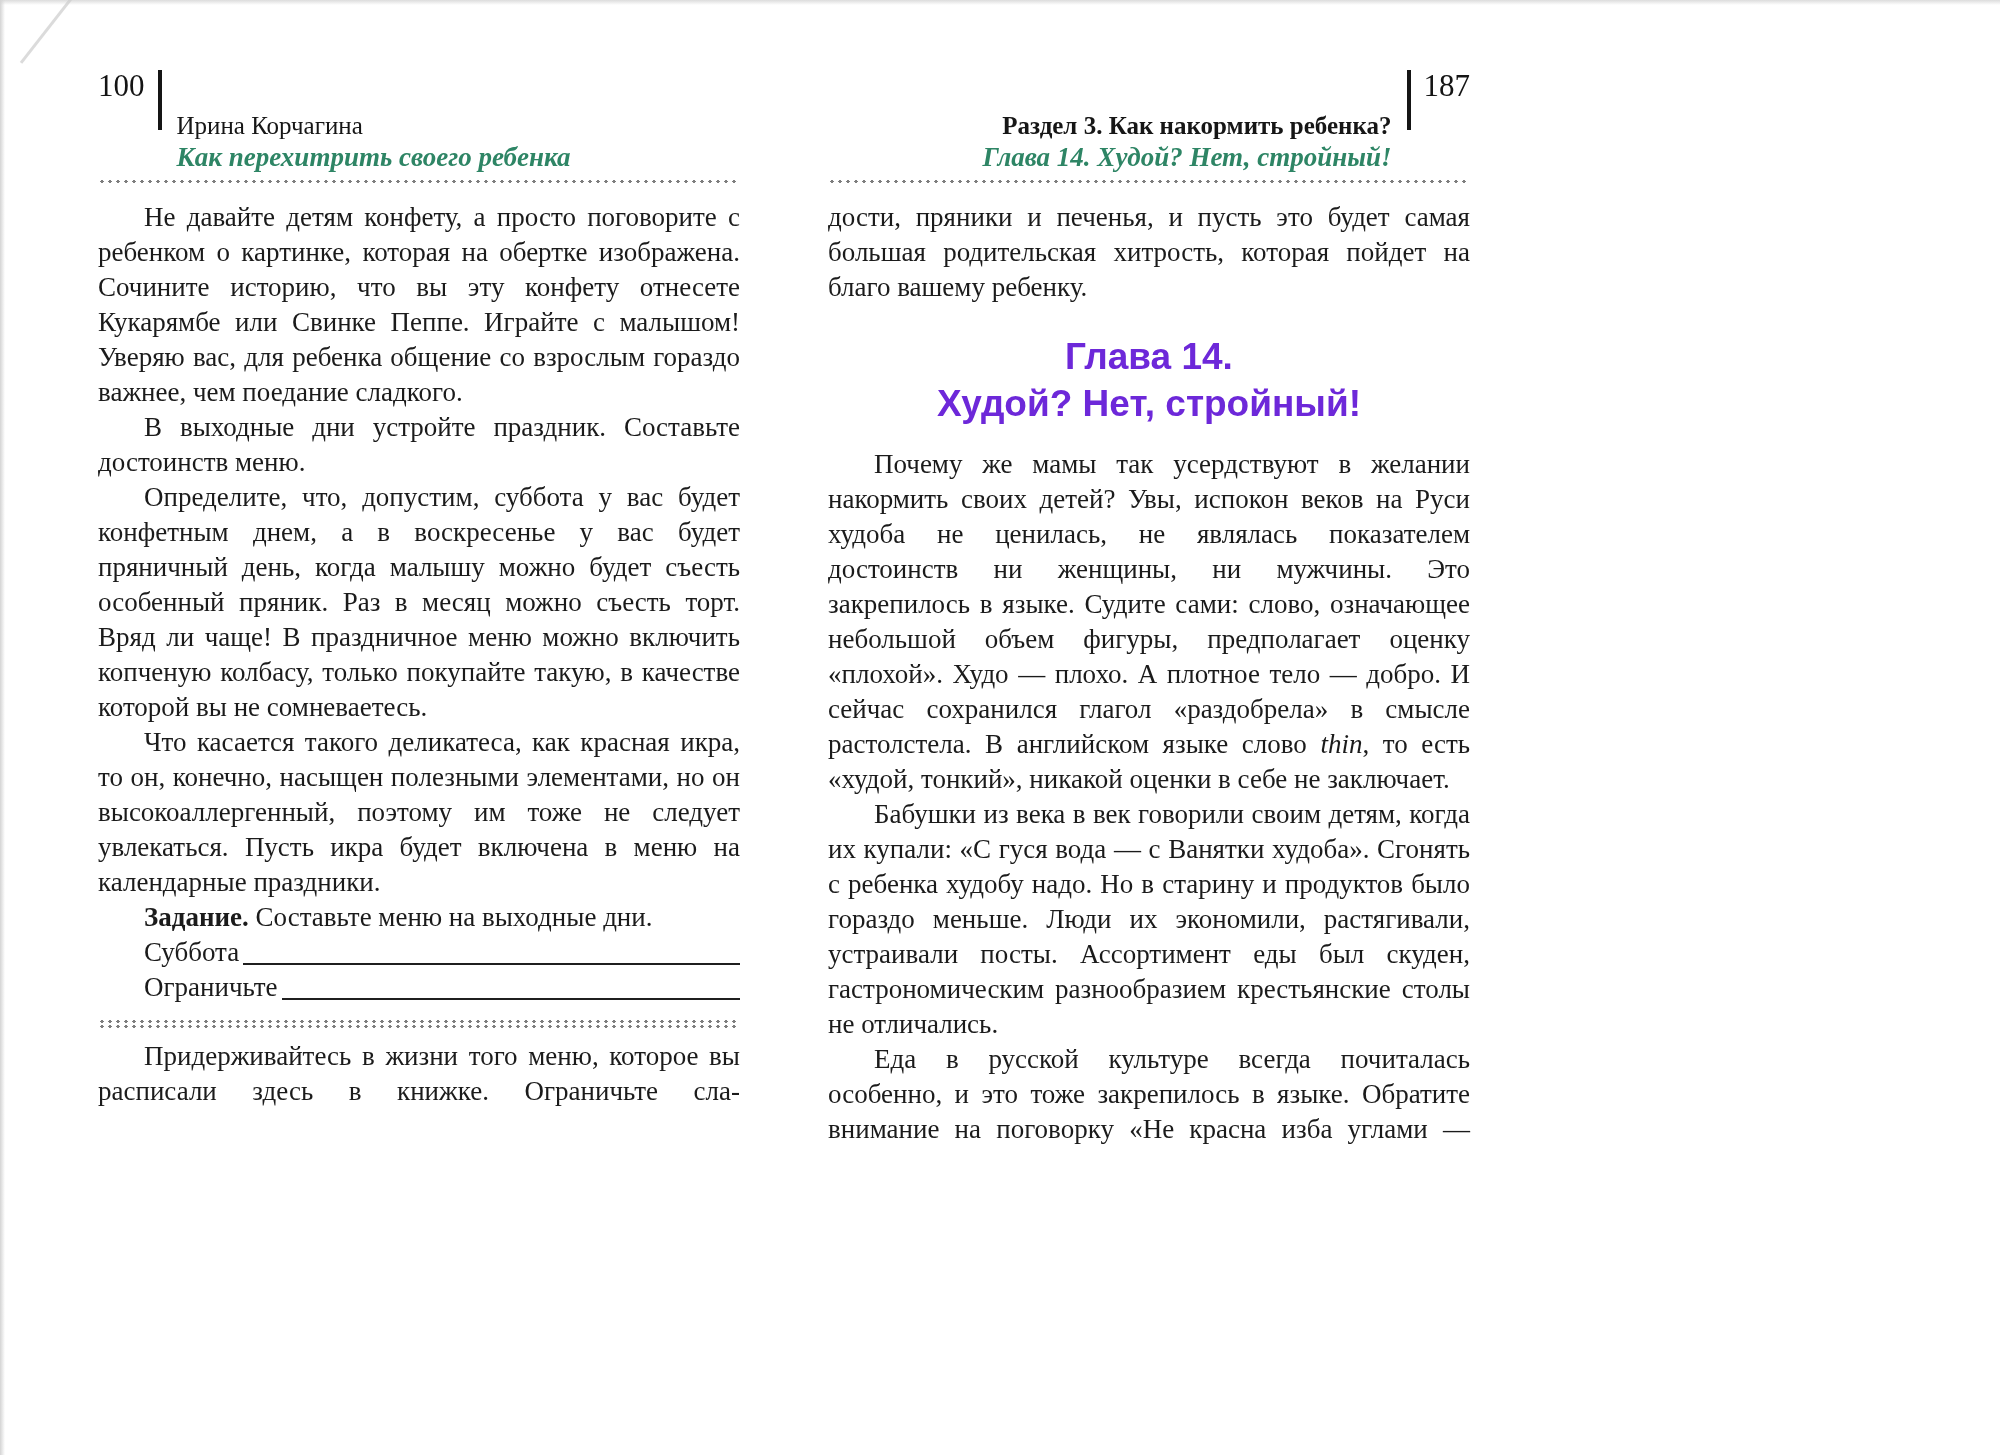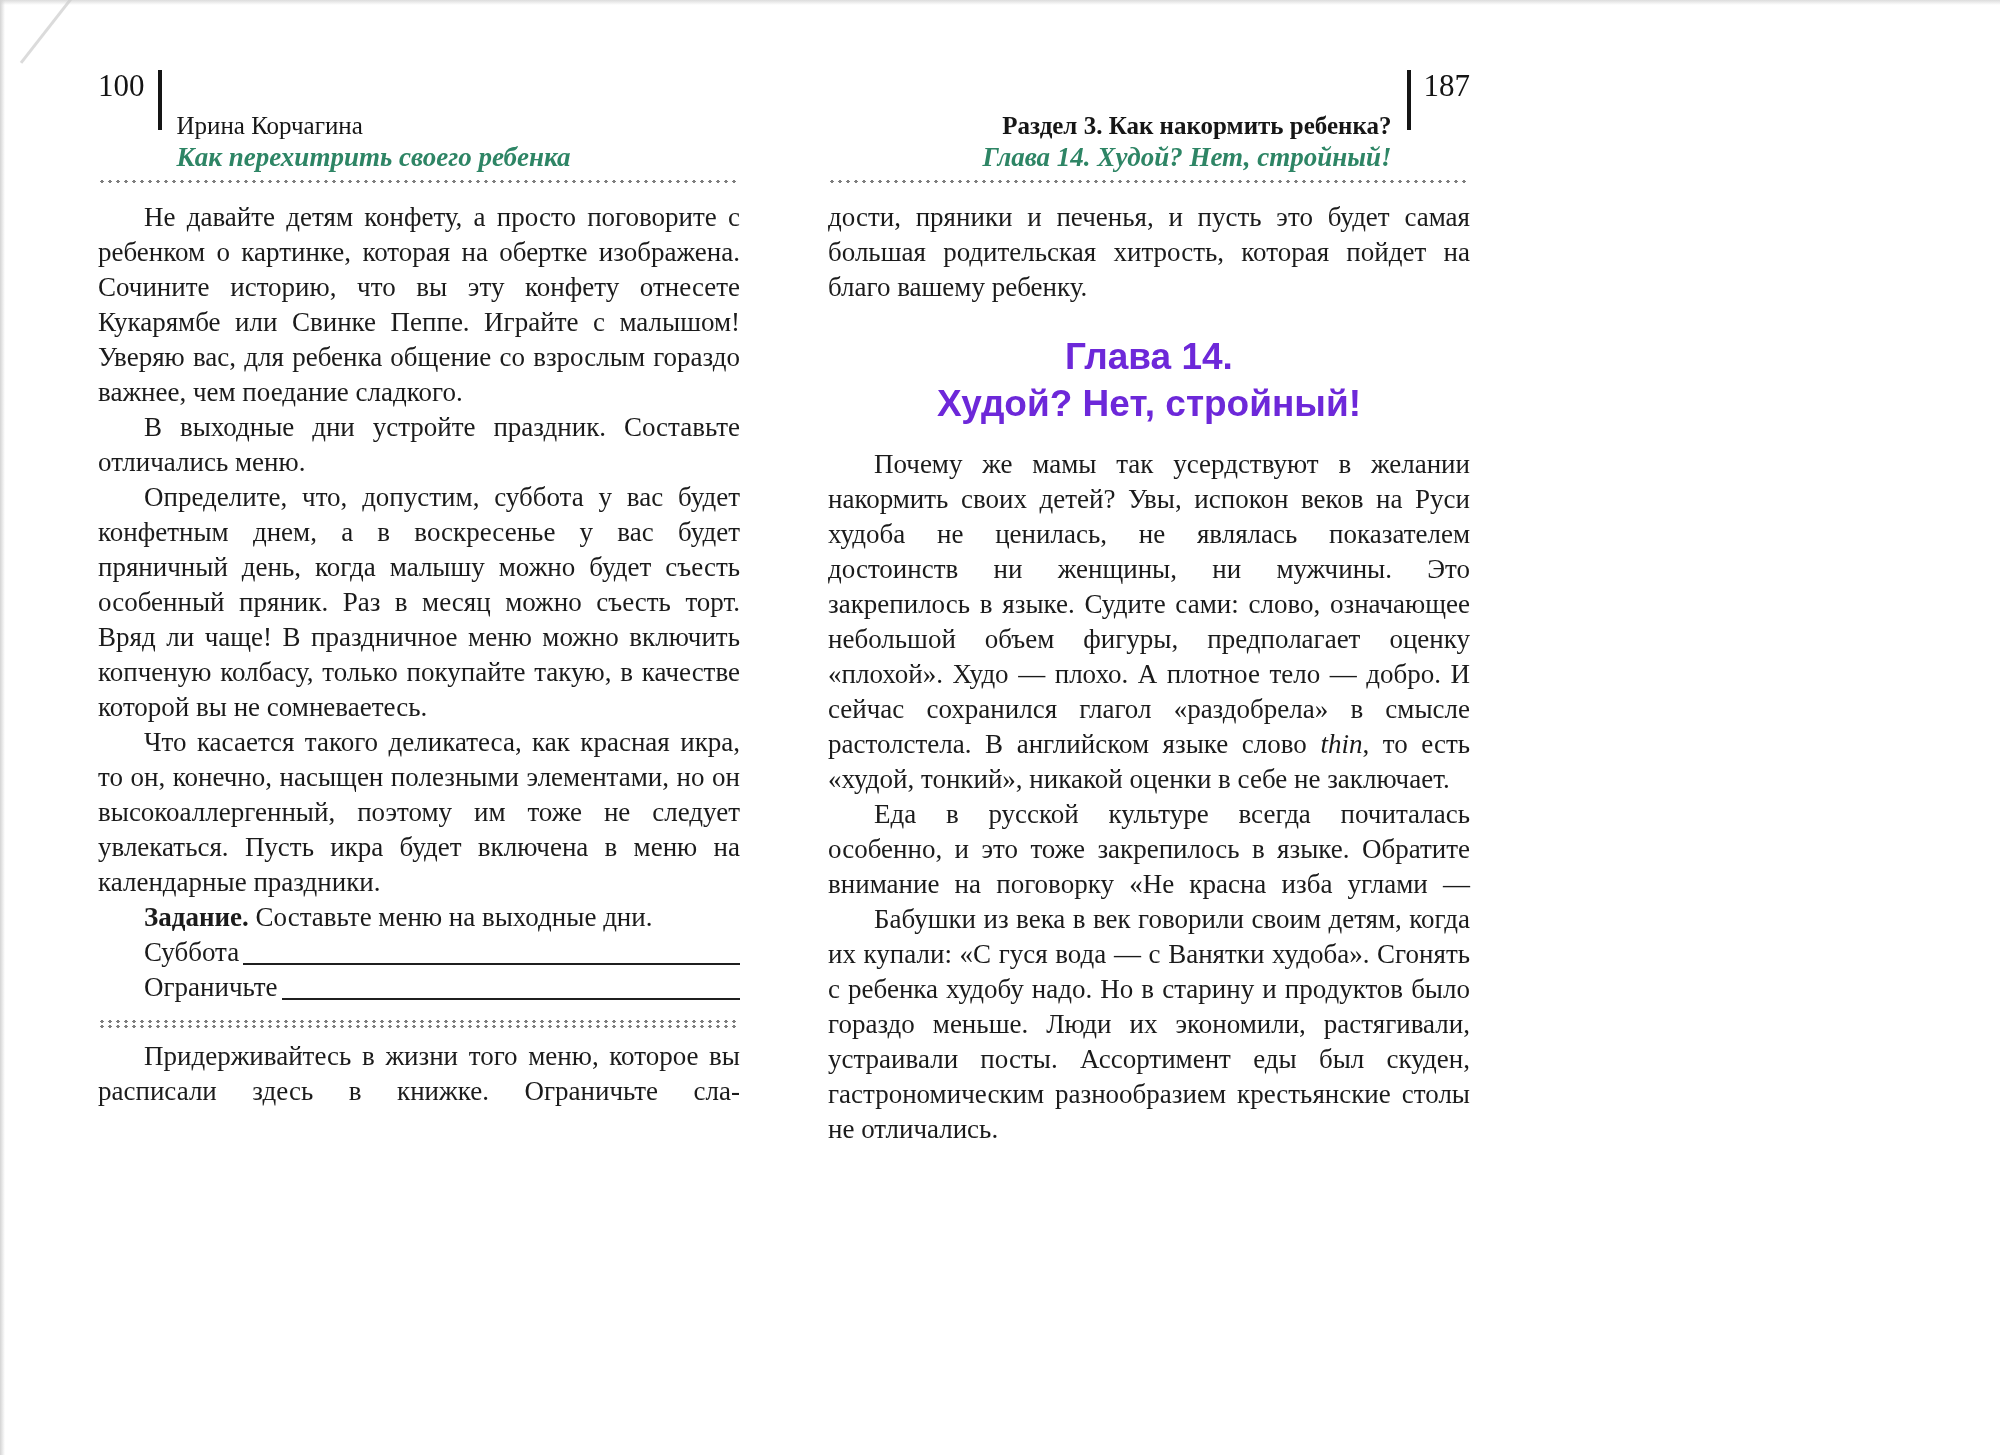--- a/index.html
+++ b/index.html
@@ -75,21 +75,21 @@
     <span class="vrule"></span>
     <div class="hdr-text">
       <div class="hdr-line1">Ирина Корчагина</div>
       <div class="hdr-line2">Как перехитрить своего ребенка</div>
     </div>
   </div>
 
   <div class="dotted"></div>
 
   <p class="para">Не давайте детям конфету, а просто поговорите с ребенком о картинке, которая на обертке изображена. Сочините историю, что вы эту конфету отнесете Кукарямбе или Свинке Пеппе. Играйте с малышом! Уверяю вас, для ребенка общение со взрослым гораздо важнее, чем поедание сладкого.</p>
-  <p class="para">В выходные дни устройте праздник. Составьте отличались меню.</p>
+  <p class="para">В выходные дни устройте праздник. Составьте достоинств меню.</p>
   <p class="para">Определите, что, допустим, суббота у вас будет конфетным днем, а в воскресенье у вас будет пряничный день, когда малышу можно будет съесть особенный пряник. Раз в месяц можно съесть торт. Вряд ли чаще! В праздничное меню можно включить копченую колбасу, только покупайте такую, в качестве которой вы не сомневаетесь.</p>
   <p class="para">Что касается такого деликатеса, как красная икра, то он, конечно, насыщен полезными элементами, но он высокоаллергенный, поэтому им тоже не следует увлекаться. Пусть икра будет включена в меню на календарные праздники.</p>
 
   <p class="para"><b>Задание.</b> <span>Составьте меню на выходные дни.</span></p>
 
   <div class="blank-row">
     <span>Суббота</span>
     <span class="blank-line"></span>
   </div>
   <div class="blank-row">
@@ -119,16 +119,16 @@
 
   <p class="para noindent">дости, пряники и печенья, и пусть это будет самая большая родительская хитрость, которая пойдет на благо вашему ребенку.</p>
 
   <div class="chapter-title">
     <div>Глава 14.</div>
     <div>Худой? Нет, стройный!</div>
   </div>
 
   <p class="para"><span>Почему же мамы так усердствуют в желании накормить своих детей? Увы, испокон веков на Руси худоба не ценилась, не являлась показателем достоинств ни женщины, ни мужчины. Это закрепилось в языке. Судите сами: слово, означающее небольшой объем фигуры, предполагает оценку «плохой». Худо — плохо. А плотное тело — добро. И сейчас сохранился глагол «раздобрела» в смысле растолстела. В английском языке слово </span><span class="ital">thin</span><span>, то есть «худой, тонкий», никакой оценки в себе не заключает.</span></p>
 
+  <p class="para">Бабушки из века в век говорили своим детям, когда их купали: «С гуся вода — с Ванятки худоба». Сгонять с ребенка худобу надо. Но в старину и продуктов было гораздо меньше. Люди их экономили, растягивали, устраивали посты. Ассортимент еды был скуден, гастрономическим разнообразием крестьянские столы не отличались.</p>
   <p class="para cut">Еда в русской культуре всегда почиталась особенно, и это тоже закрепилось в языке. Обратите внимание на поговорку «Не красна изба углами —</p>
-  <p class="para">Бабушки из века в век говорили своим детям, когда их купали: «С гуся вода — с Ванятки худоба». Сгонять с ребенка худобу надо. Но в старину и продуктов было гораздо меньше. Люди их экономили, растягивали, устраивали посты. Ассортимент еды был скуден, гастрономическим разнообразием крестьянские столы не отличались.</p>
 
 </div>
 
 </body></html>

